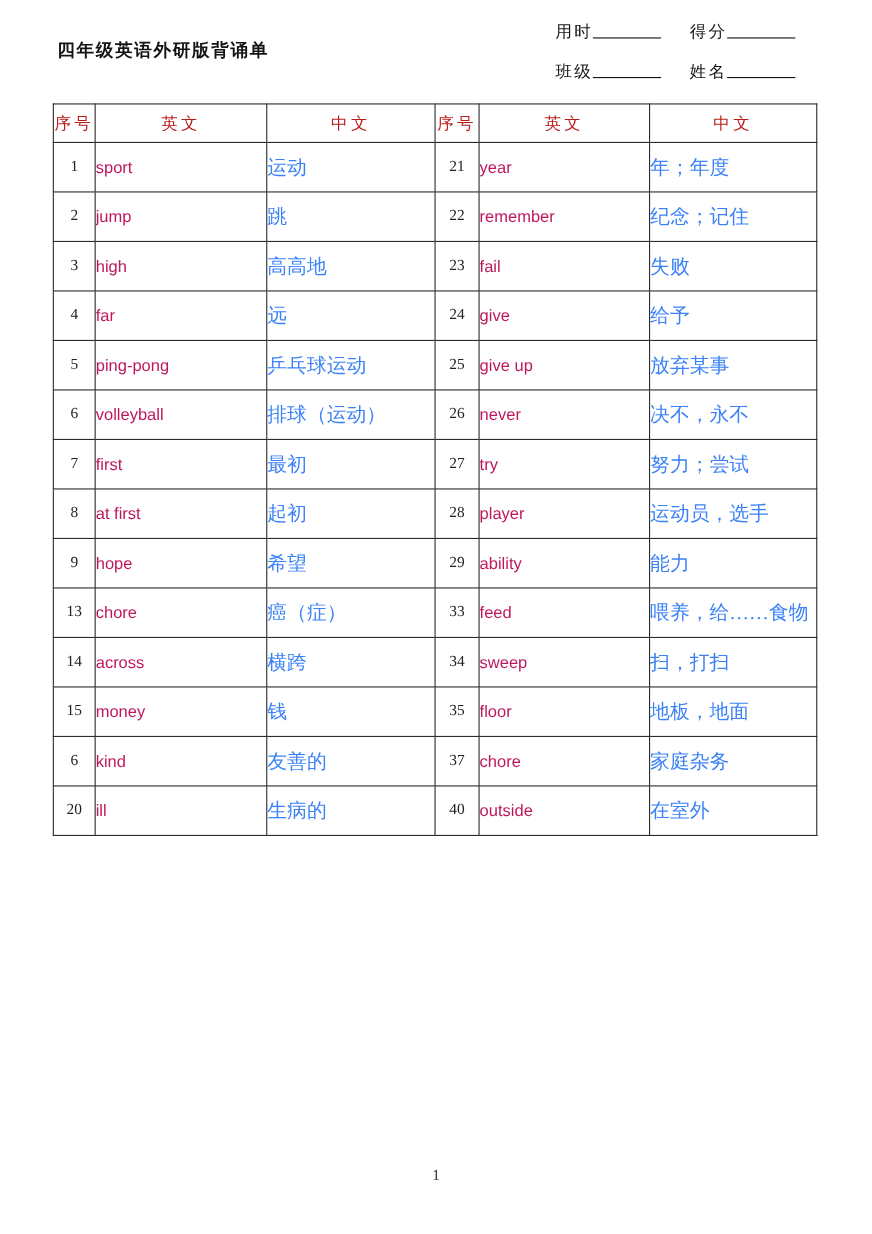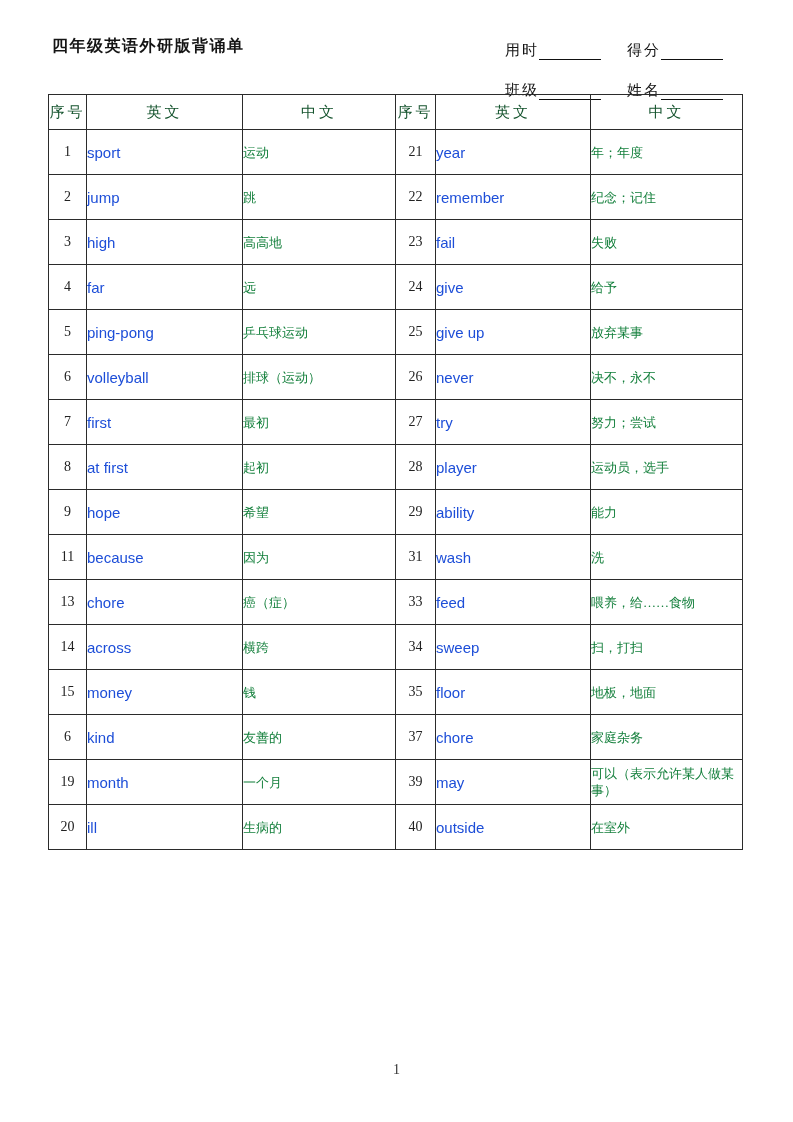--- a/index.html
+++ b/index.html
@@ -16,22 +16,22 @@
   .doc-title{
     position:absolute;left:52px;top:36px;
     font-size:16px;letter-spacing:1.5px;
     color:#141414;
     font-weight:bold;
   }
   .fill-block{
     position:absolute;left:505px;top:20px;width:250px;
   }
   .fill-row{
-    display:flex;align-items:flex-end;
-    margin-bottom:16px;height:20px;margin-top:20px;
+    display:flex;align-items:flex-start;
+    margin-bottom:16px;height:20px;
   }
   .fill-label{
     font-size:15px;letter-spacing:2px;color:#141414;
     white-space:nowrap;
   }
   .blank-line{
     display:inline-block;width:62px;height:14px;
     border-bottom:1.6px solid #111;
   }
   .blank-gap{margin-right:26px;}
@@ -45,38 +45,38 @@
   table.vocab td, table.vocab th{
     border:1px solid #2b2b2b;
     padding:0;
     overflow:hidden;
   }
   table.vocab th{
     height:34px;
     font-weight:normal;
     font-size:15px;letter-spacing:3px;
     text-align:center;vertical-align:middle;
-    color:#14532d;
+    color:#b91c1c;
   }
   table.vocab td{height:44px;vertical-align:middle;}
   td.c-num{
     text-align:center;
     font-size:14px;
     font-family:"Liberation Serif", serif;
     color:#222;
   }
   td.c-en{
     font-family:"Liberation Sans", sans-serif;
     font-size:15px;
-    color:#1d4ed8;
+    color:#be185d;
     padding-left:7px;
   }
   td.c-zh{
-    font-size:13px;
-    color:#15803d;
+    font-size:18px;
+    color:#3b82f6;
     padding-left:7px;padding-right:4px;
     line-height:17px;
   }
   
   .page-number{
     position:absolute;left:0;top:1062px;width:793px;
     text-align:center;
     font-size:14px;color:#333;
     font-family:"Liberation Serif", serif;
   }
@@ -189,28 +189,20 @@
         </tr>
         <tr>
           <td class="c-num">9</td>
           <td class="c-en">hope</td>
           <td class="c-zh">希望</td>
           <td class="c-num">29</td>
           <td class="c-en">ability</td>
           <td class="c-zh">能力</td>
         </tr>
         <tr>
-          <td class="c-num">11</td>
-          <td class="c-en">because</td>
-          <td class="c-zh">因为</td>
-          <td class="c-num">31</td>
-          <td class="c-en">wash</td>
-          <td class="c-zh">洗</td>
-        </tr>
-        <tr>
           <td class="c-num">13</td>
           <td class="c-en">chore</td>
           <td class="c-zh">癌（症）</td>
           <td class="c-num">33</td>
           <td class="c-en">feed</td>
           <td class="c-zh">喂养，给……食物</td>
         </tr>
         <tr>
           <td class="c-num">14</td>
           <td class="c-en">across</td>
@@ -229,28 +221,20 @@
         </tr>
         <tr>
           <td class="c-num">6</td>
           <td class="c-en">kind</td>
           <td class="c-zh">友善的</td>
           <td class="c-num">37</td>
           <td class="c-en">chore</td>
           <td class="c-zh">家庭杂务</td>
         </tr>
         <tr>
-          <td class="c-num">19</td>
-          <td class="c-en">month</td>
-          <td class="c-zh">一个月</td>
-          <td class="c-num">39</td>
-          <td class="c-en">may</td>
-          <td class="c-zh">可以（表示允许某人做某事）</td>
-        </tr>
-        <tr>
           <td class="c-num">20</td>
           <td class="c-en">ill</td>
           <td class="c-zh">生病的</td>
           <td class="c-num">40</td>
           <td class="c-en">outside</td>
           <td class="c-zh">在室外</td>
         </tr>
       </tbody>
   </table>
 

